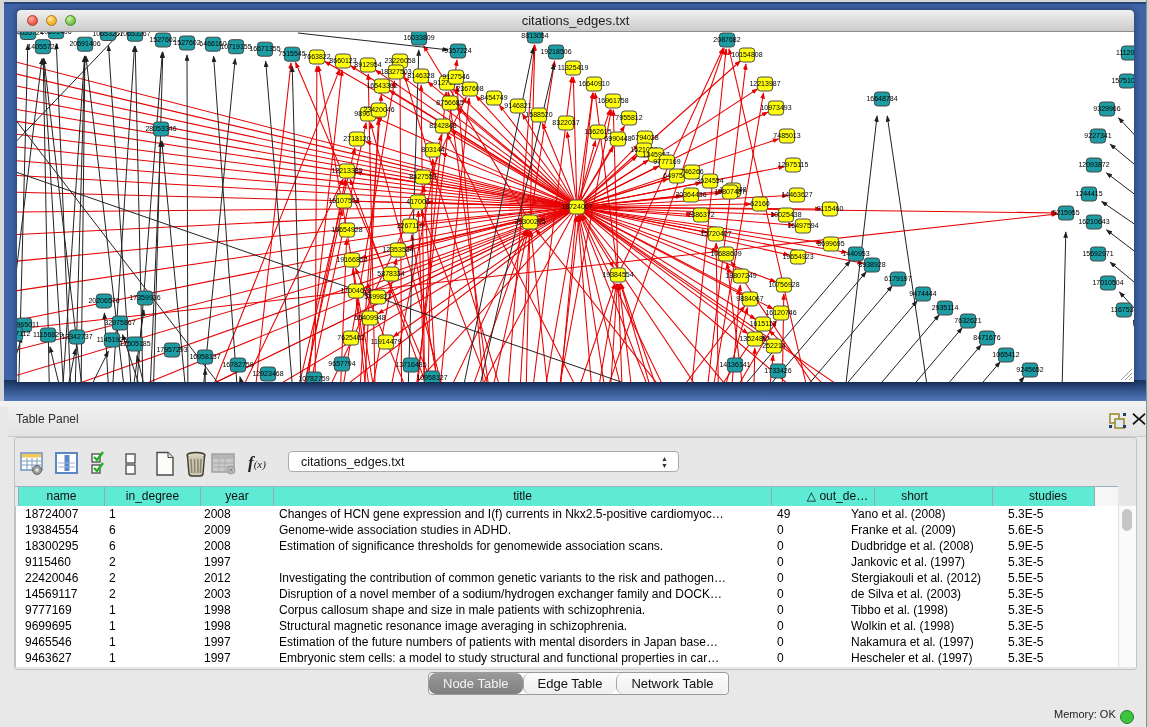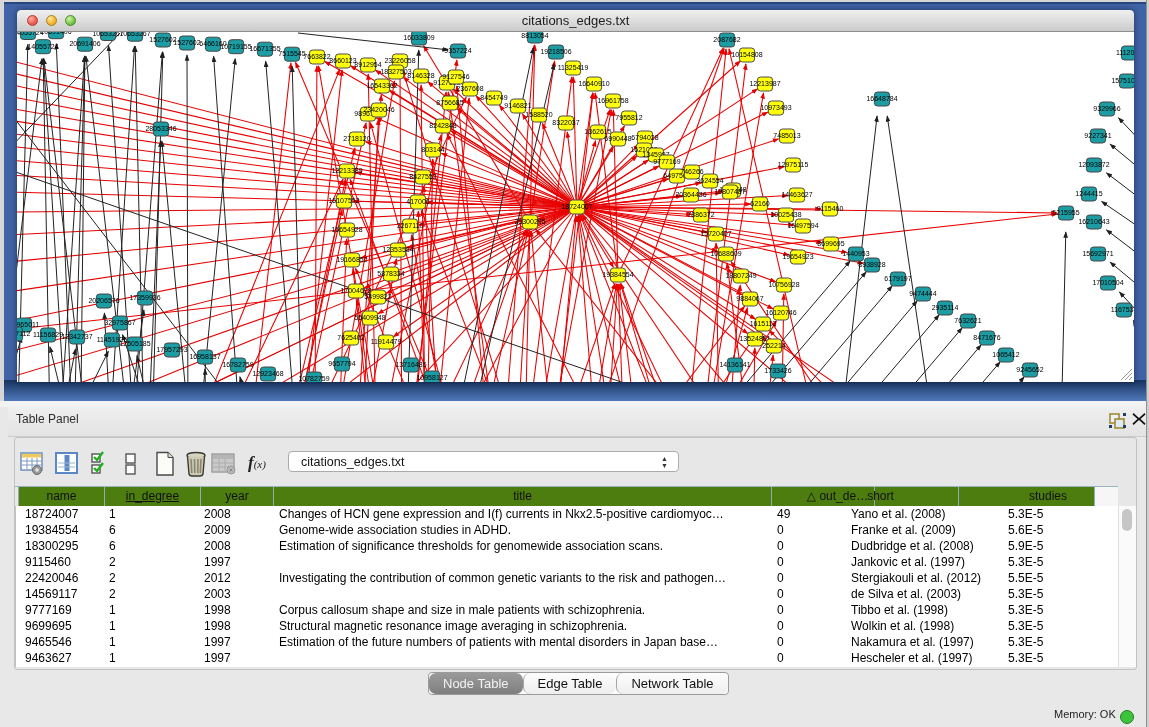--- a/index.html
+++ b/index.html
@@ -23,21 +23,21 @@
 #canvas{left:0;top:22px;width:1117px;height:350px;background:#ffffff;}
 
 #panel{left:0;top:407px;width:1149px;height:320px;background:#e8e8e8;}
 #paneltitle{left:8px;top:5px;font-size:12px;color:#2e2e2e;}
 #panelhead{left:8px;top:0;width:1146px;height:29px;background:linear-gradient(#efefef,#e3e3e3);border-bottom:1px solid #cccccc;}
 #sub{left:14px;top:30px;width:1121px;height:231px;border:1px solid #c2c2c2;border-radius:3px;background:#e7e7e7;}
 #toolbar{left:15px;top:36px;width:1119px;height:42px;}
 #combo{left:273px;top:8px;width:391px;height:21px;background:#ffffff;border:1px solid #ababab;
   border-radius:4px;font-size:12.5px;color:#111;line-height:21px;padding-left:12px;box-sizing:border-box;}
 #combo .arrows{position:absolute;right:10px;top:3px;font-size:7px;color:#333;line-height:7px;text-align:center;}
-#thead{left:15px;top:79px;width:1103px;height:28px;background:#4d7c0f;border:1px solid #9ab4bf;border-left:none;box-sizing:border-box;}
+#thead{left:15px;top:79px;width:1103px;height:28px;background:#5eead4;border:1px solid #9ab4bf;border-left:none;box-sizing:border-box;}
 .th{position:absolute;top:0;height:19px;border-right:1px solid #93abb6;font-size:12px;color:#111;
   text-align:center;line-height:19px;box-sizing:border-box;}
 #tbody{left:15px;top:99px;width:1120px;height:161px;background:#ffffff;border-left:1px solid #c2c2c2;overflow:hidden;}
 .tr{position:relative;height:16px;font-size:12px;color:#000;white-space:nowrap;}
 .tr span{position:absolute;top:1px;}
 .c1{left:9px;} .c2{left:93px;} .c3{left:188px;} .c4{left:263px;}
 .c5{left:761px;} .c6{left:835px;} .c7{left:992px;}
 #vscroll{left:1118px;top:99px;width:17px;height:161px;background:#fafafa;border-left:1px solid #e0e0e0;}
 #vthumb{left:3px;top:3px;width:10px;height:22px;background:#c6c6c6;border-radius:5px;}
 #tabs{left:428px;top:265px;height:21px;display:flex;border:1px solid #9b9b9b;border-radius:4px;overflow:hidden;
@@ -655,25 +655,25 @@
       <path d="M2 12 h20 M2 16 h20 M8 8 v13 M14 8 v13" stroke="#adadad" stroke-width="1"></path>
       <circle cx="20" cy="19" r="4" fill="#b9b9b9" stroke="#9a9a9a"></circle>
       <path d="M18.5 17.5 l3 3 M21.5 17.5 l-3 3" stroke="#888" stroke-width="1"></path>
     </svg>
     <div class="ic" style="left:233px;top:10px;font-family:'Liberation Serif',serif;font-style:italic;font-size:17px;color:#222;"><b>f</b><span style="font-size:11px">(x)</span></div>
     <div id="combo" class="abs">citations_edges.txt<div class="arrows">▲<br>▼</div></div>
   </div>
   <div id="thead" class="abs">
     <span class="th" style="left:0;width:4px;background:#e8e8e8;"></span>
     <span class="th" style="left:4px;width:86px;">name</span>
-    <span class="th" style="left:90px;width:96px;text-decoration:underline;">in_degree</span>
+    <span class="th" style="left:90px;width:96px;">in_degree</span>
     <span class="th" style="left:186px;width:73px;">year</span>
     <span class="th" style="left:259px;width:498px;">title</span>
     <span class="th" style="left:786px;width:74px;">△ out_de…</span>
-    <span class="th" style="left:788px;width:156px;">short</span>
+    <span class="th" style="left:822px;width:156px;">short</span>
     <span class="th" style="left:987px;width:93px;">studies</span>
     <span class="th" style="left:1080px;width:23px;border-right:none;background:#f6f6f6;"></span>
   </div>
   <div id="tbody" class="abs">
       <div class="tr">
         <span class="c1">18724007</span>
         <span class="c2">1</span>
         <span class="c3">2008</span>
         <span class="c4">Changes of HCN gene expression and I(f) currents in Nkx2.5‑positive cardiomyoc…</span>
         <span class="c5">49</span>
@@ -712,20 +712,21 @@
         <span class="c3">2012</span>
         <span class="c4">Investigating the contribution of common genetic variants to the risk and pathogen…</span>
         <span class="c5">0</span>
         <span class="c6">Stergiakouli et al. (2012)</span>
         <span class="c7">5.5E-5</span>
       </div>
       <div class="tr">
         <span class="c1">14569117</span>
         <span class="c2">2</span>
         <span class="c3">2003</span>
+        <span class="c4">Disruption of a novel member of a sodium/hydrogen exchanger family and DOCK…</span>
         <span class="c5">0</span>
         <span class="c6">de Silva et al. (2003)</span>
         <span class="c7">5.3E-5</span>
       </div>
       <div class="tr">
         <span class="c1">9777169</span>
         <span class="c2">1</span>
         <span class="c3">1998</span>
         <span class="c4">Corpus callosum shape and size in male patients with schizophrenia.</span>
         <span class="c5">0</span>
@@ -747,20 +748,21 @@
         <span class="c3">1997</span>
         <span class="c4">Estimation of the future numbers of patients with mental disorders in Japan base…</span>
         <span class="c5">0</span>
         <span class="c6">Nakamura et al. (1997)</span>
         <span class="c7">5.3E-5</span>
       </div>
       <div class="tr">
         <span class="c1">9463627</span>
         <span class="c2">1</span>
         <span class="c3">1997</span>
+        <span class="c4">Embryonic stem cells: a model to study structural and functional properties in car…</span>
         <span class="c5">0</span>
         <span class="c6">Hescheler et al. (1997)</span>
         <span class="c7">5.3E-5</span>
       </div>
     </div>
   <div id="vscroll" class="abs">
       <div id="vthumb" class="abs"></div>
     </div>
   <div id="tabs" class="abs">
     <div class="tab sel">Node Table</div>

